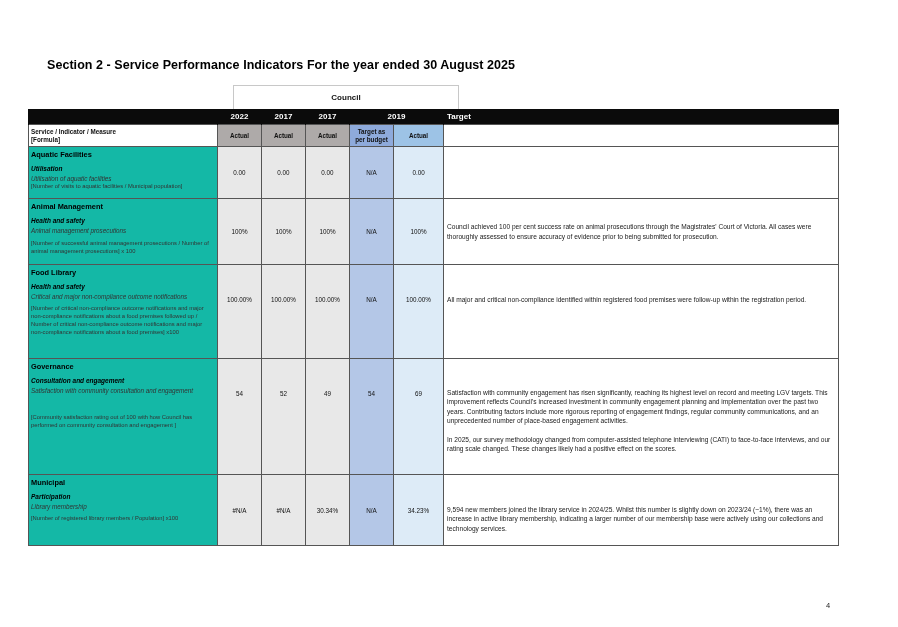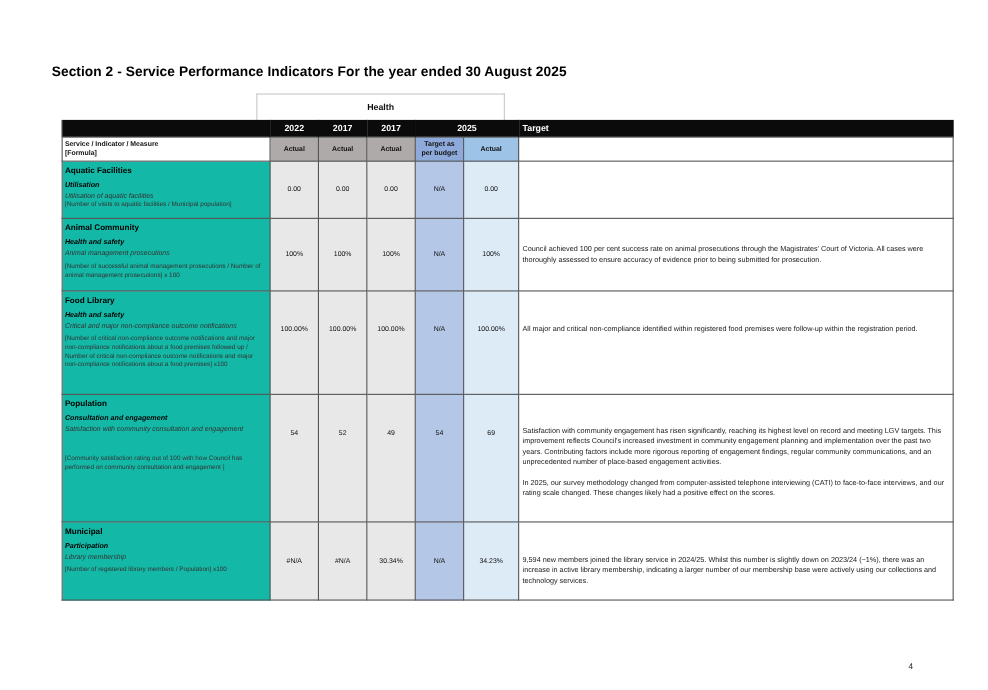--- a/index.html
+++ b/index.html
@@ -1,19 +1,19 @@
 <!DOCTYPE html>
 <html><head>
 <meta charset="utf-8">
 <style>
   html, body { margin:0; padding:0; background:#ffffff; }
   body { width:898px; height:627px; position:relative; overflow:hidden; font-family:"Liberation Sans", sans-serif; color:#111; }
   .title { position:absolute; left:47px; top:58px; font-size:12.5px; font-weight:bold; color:#000; letter-spacing:0.05px; }
   .results-box { position:absolute; left:233px; top:85px; width:226px; height:24px; border:1px solid #c8c8c8; border-bottom:none; box-sizing:border-box; text-align:center; font-size:8px; font-weight:bold; line-height:24px; background:#fff; }
-  table.spi { position:absolute; left:56px; top:109px; border-collapse:collapse; table-layout:fixed; width:810px; font-size:6.3px; }
+  table.spi { position:absolute; left:28px; top:109px; border-collapse:collapse; table-layout:fixed; width:810px; font-size:6.3px; }
   table.spi col.c0 { width:189px; }
   table.spi col.c1, table.spi col.c2, table.spi col.c3, table.spi col.c4 { width:44px; }
   table.spi col.c5 { width:50px; }
   table.spi col.c6 { width:395px; }
   .hdr-row td { background:#0b0b0b; color:#fff; font-weight:bold; font-size:8px; height:15px; padding:0; text-align:center; vertical-align:middle; border-left:1px solid #0b0b0b; }
   .hdr-row td.comment-h { text-align:left; padding-left:3px; }
   .sub-row td { height:21px; border:1px solid #555; padding:0; vertical-align:middle; text-align:center; font-weight:bold; font-size:6.3px; }
   .sub-row td.label-h { text-align:left; padding-left:2px; background:#fff; border-left:1px solid #555; line-height:8px; }
   .sub-row td.grey-h { background:#aeaaa9; }
   .sub-row td.blue-h { background:#8eaadb; color:#111; line-height:7.5px; }
@@ -36,39 +36,39 @@
   .r-animal { height:66px; }
   .r-food { height:94px; }
   .r-gov { height:116px; }
   .r-lib { height:71px; }
 </style>
 </head>
 <body>
 
 <div class="title">Section 2 - Service Performance Indicators For the year ended 30 August 2025</div>
 
-<div class="results-box">Health</div>
+<div class="results-box">Council</div>
 
 <table class="spi">
   <colgroup>
     <col class="c0">
       <col class="c1">
       <col class="c2">
       <col class="c3">
       <col class="c4">
       <col class="c5">
       <col class="c6">
   </colgroup>
   <tbody>
       <tr class="hdr-row">
     <td></td>
     <td>2022</td>
     <td>2017</td>
     <td>2017</td>
-    <td colspan="2">2025</td>
+    <td colspan="2">2019</td>
     <td class="comment-h">Target</td>
   </tr>
   <tr class="sub-row">
     <td class="label-h">
       <span>Service / Indicator / Measure</span><br>
       <span>[Formula]</span>
     </td>
     <td class="grey-h">Actual</td>
     <td class="grey-h">Actual</td>
     <td class="grey-h">Actual</td>
@@ -90,21 +90,21 @@
     <td class="yr">0.00</td>
     <td class="yr">0.00</td>
     <td class="yr">0.00</td>
     <td class="tgt">N/A</td>
     <td class="act25">0.00</td>
     <td class="cmt"></td>
   </tr>
 
   <tr class="data-row r-animal">
     <td class="svc">
-      <div class="svc-name">Animal Community</div>
+      <div class="svc-name">Animal Management</div>
       <div class="svc-ind">Health and safety</div>
       <div class="svc-meas" style="margin-bottom:5px;">Animal management prosecutions</div>
       <div class="svc-form">[Number of successful animal management prosecutions / Number of animal management prosecutions] x 100</div>
     </td>
     <td class="yr">100%</td>
     <td class="yr">100%</td>
     <td class="yr">100%</td>
     <td class="tgt">N/A</td>
     <td class="act25">100%</td>
     <td class="cmt">
@@ -124,21 +124,21 @@
     <td class="yr" style="vertical-align:top;padding-top:31px;">100.00%</td>
     <td class="tgt" style="vertical-align:top;padding-top:31px;">N/A</td>
     <td class="act25" style="vertical-align:top;padding-top:31px;">100.00%</td>
     <td class="cmt" style="vertical-align:top;padding-top:30px;">
       <p>All major and critical non-compliance identified within registered food premises were follow-up within the registration period.</p>
     </td>
   </tr>
 
   <tr class="data-row r-gov">
     <td class="svc">
-      <div class="svc-name">Population</div>
+      <div class="svc-name">Governance</div>
       <div class="svc-ind">Consultation and engagement</div>
       <div class="svc-meas" style="margin-bottom:19px;">Satisfaction with community consultation and engagement</div>
       <div class="svc-form">[Community satisfaction rating out of 100 with how Council has performed on community consultation and engagement ]</div>
     </td>
     <td class="yr" style="vertical-align:top;padding-top:31px;">54</td>
     <td class="yr" style="vertical-align:top;padding-top:31px;">52</td>
     <td class="yr" style="vertical-align:top;padding-top:31px;">49</td>
     <td class="tgt" style="vertical-align:top;padding-top:31px;">54</td>
     <td class="act25" style="vertical-align:top;padding-top:31px;">69</td>
     <td class="cmt" style="vertical-align:top;padding-top:29px;">

